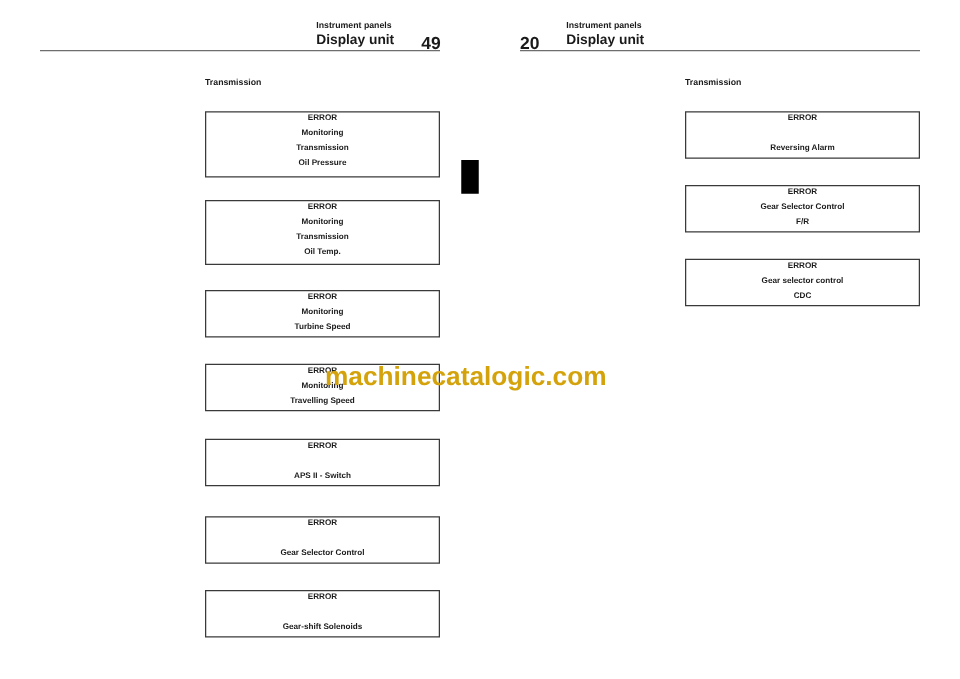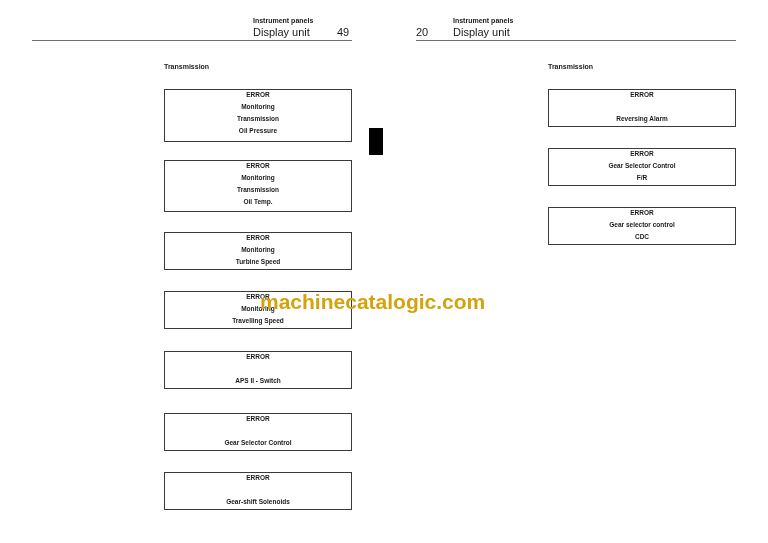--- a/index.html
+++ b/index.html
@@ -1,21 +1,21 @@
 <!DOCTYPE html>
 <html><head>
 <meta charset="utf-8">
 <style>
   html, body { margin:0; padding:0; background:#ffffff; }
   body { width:768px; height:543px; position:relative; overflow:hidden;
          font-family:"Liberation Sans", sans-serif; color:#1a1a1a; }
   .abs { position:absolute; }
   .subtitle { font-size:7px; font-weight:bold; }
-  .title { font-size:11px; font-weight:normal; }
-  .pnum { font-size:11px; font-weight:normal; }
+  .title { font-size:11px; font-weight:bold; }
+  .pnum { font-size:14px; font-weight:bold; }
   .rule { height:1px; background:#6e6e6e; }
   .section { font-size:7px; font-weight:bold; }
   .box { position:absolute; border:1.5px solid #3a3a3a; background:#fff;
          box-sizing:border-box; }
   .line { position:absolute; left:0; right:0; text-align:center;
           font-size:6.5px; font-weight:bold; }
   .tab { position:absolute; background:#000; }
   .watermark { position:absolute; font-size:21px; font-weight:bold;
                color:#d4a30c; letter-spacing:0px; }
 </style>

